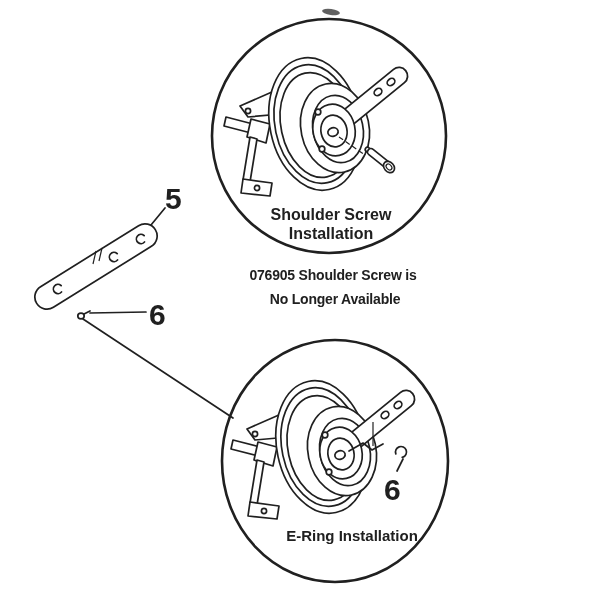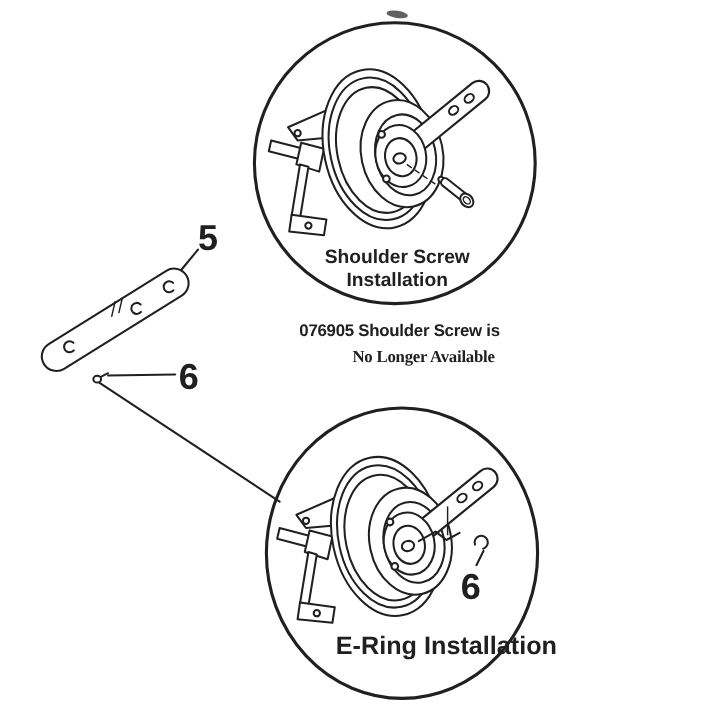--- a/index.html
+++ b/index.html
@@ -19,21 +19,21 @@
   .cap-in   { stroke:#fff;       stroke-width:15.4; stroke-linecap:round; fill:none; }
   .cap5-out { stroke:var(--ink); stroke-width:26;   stroke-linecap:round; fill:none; }
   .cap5-in  { stroke:#fff;       stroke-width:22.6; stroke-linecap:round; fill:none; }
   .scr-out  { stroke:var(--ink); stroke-width:8.5;  stroke-linecap:round; fill:none; }
   .scr-in   { stroke:#fff;       stroke-width:5.2;  stroke-linecap:round; fill:none; }
   
   .lbl { position:absolute; font-weight:bold; color:var(--ink); white-space:nowrap; line-height:1.15; }
   .center { transform:translateX(-50%); text-align:center; }
   .cap1 { font-size:16px; }
   .cap2 { font-size:14px; letter-spacing:-0.2px; }
-  .cap3 { font-size:21px;margin-left:20px; }
+  .cap3 { font-size:15px; }
   .num  { font-size:30px; line-height:1; }
 </style>
 </head>
 <body style="background: rgb(255, 255, 255);">
 
 <div class="stage">
 
   <svg width="600" height="600" viewBox="0 0 600 600">
     <defs>
 
@@ -111,20 +111,20 @@
 
     <line class="wire" x1="165" y1="208" x2="151" y2="225" stroke-width="2"></line>
     <line class="wire" x1="90" y1="313" x2="146" y2="312" stroke-width="2.4"></line>
     <line class="wire" x1="83" y1="319" x2="233" y2="418" stroke-width="1.8"></line>
   </svg>
 
   <div class="lbl cap1 center" style="left:331px; top:206px;">Shoulder Screw</div>
   <div class="lbl cap1 center" style="left:331px; top:225px;">Installation</div>
 
   <div class="lbl cap2 center" style="left:333px; top:267px;">076905 Shoulder Screw is</div>
-  <div class="lbl cap2 center" style="left:353px; top:291px;font-family:Liberation Serif, serif;">No Longer Available</div>
+  <div class="lbl cap2 center" style="left:335px; top:291px;">No Longer Available</div>
 
   <div class="lbl cap3 center" style="left:352px; top:527px;">E-Ring Installation</div>
 
   <div class="lbl num" style="left:165px; top:184px;">5</div>
   <div class="lbl num" style="left:149px; top:300px;">6</div>
   <div class="lbl num" style="left:384px; top:475px;">6</div>
 </div>
 
 </body></html>

